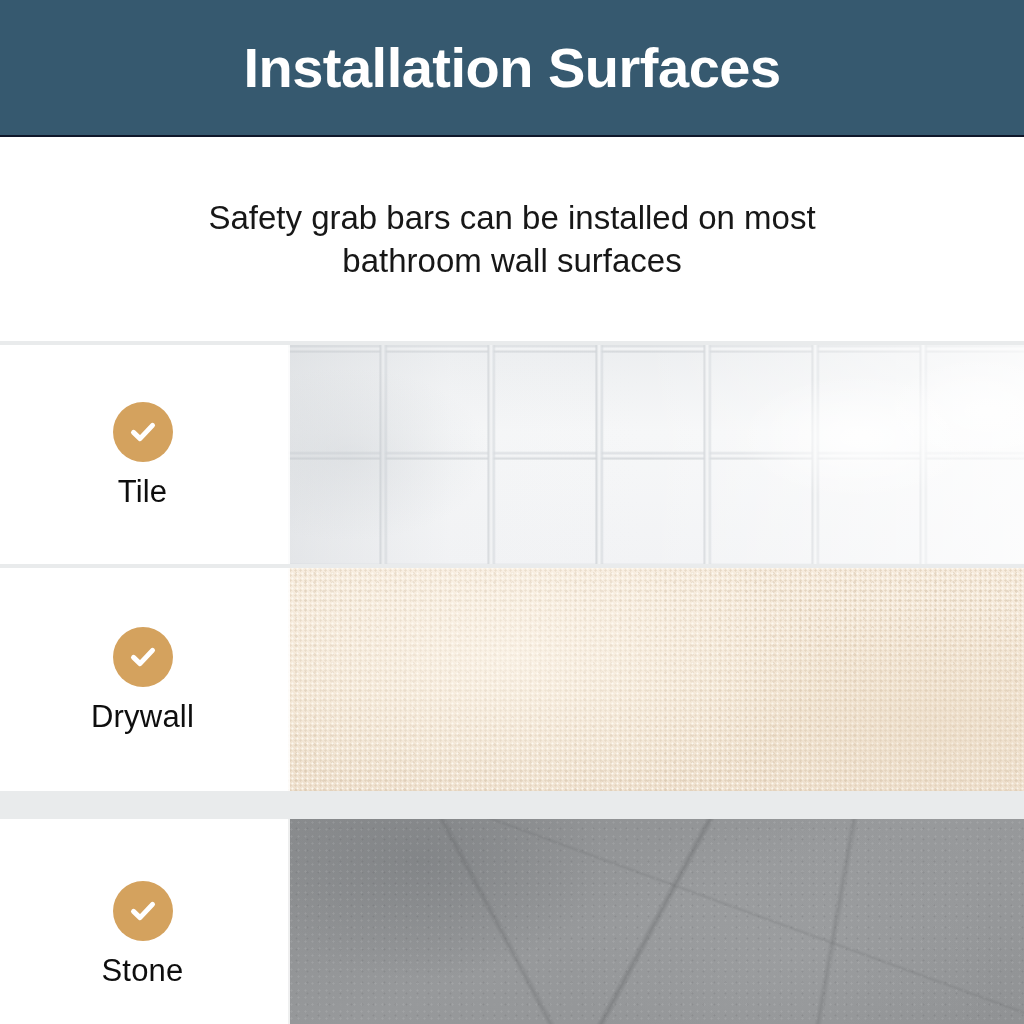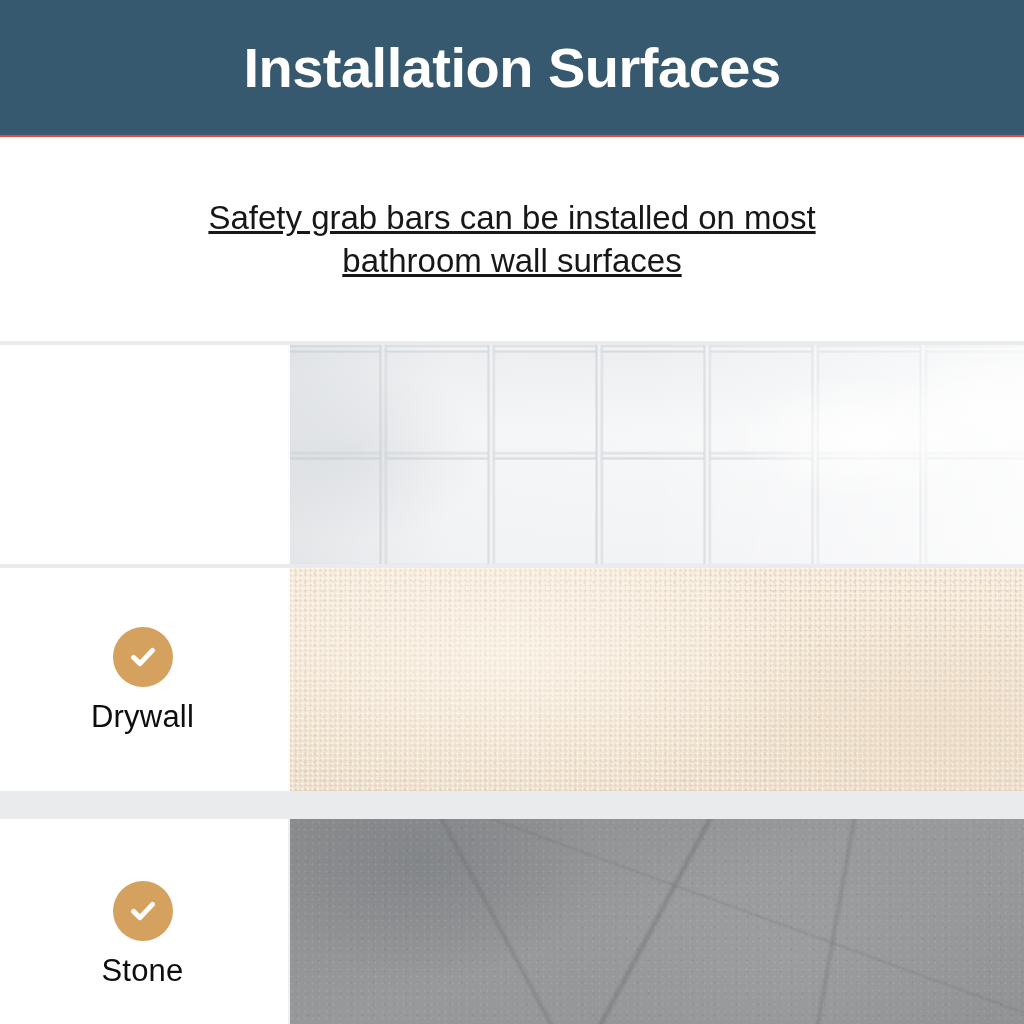--- a/index.html
+++ b/index.html
@@ -23,21 +23,21 @@
 
   
   .header {
     position: absolute;
     left: 0;
     top: 0;
     width: 1024px;
     height: 137px;
     background: #36596f;
     box-sizing: border-box;
-    border-bottom: 2px solid #ef4444;
+    border-bottom: 2px solid #0f172a;
     display: flex;
     align-items: center;
     justify-content: center;
   }
   .header-title {
     color: #ffffff;
     font-size: 56px;
     font-weight: bold;
     letter-spacing: -0.5px;
     line-height: 1;
@@ -57,21 +57,20 @@
     align-items: center;
     justify-content: center;
   }
   .subtitle-text {
     color: #171717;
     font-size: 33px;
     font-weight: normal;
     line-height: 1.30;
     text-align: center;
     max-width: 720px;
-    text-decoration: underline;
   }
 
   
   .rows {
     position: absolute;
     left: 0;
     top: 341px;
     width: 1024px;
     height: 683px;
     background: #e9ebec;
@@ -245,20 +244,28 @@
     <div class="header-title">Installation Surfaces</div>
   </div>
 
   <div class="subtitle-block">
     <div class="subtitle-text">Safety grab bars can be installed on most bathroom wall surfaces</div>
   </div>
 
   <div class="rows">
 
     <div class="row row-1">
+      <div class="label-cell">
+        <div class="badge">
+          <svg width="34" height="34" viewBox="0 0 34 34" aria-hidden="true">
+            <path d="M7.5 17.4 L14 23.6 L26.5 10.4" fill="none" stroke="#ffffff" stroke-width="5" stroke-linecap="round" stroke-linejoin="round"></path>
+          </svg>
+        </div>
+        <div class="surface-label">Tile</div>
+      </div>
       <div class="image-cell">
         <div class="tex-tile"></div>
       </div>
     </div>
 
     <div class="row row-2">
       <div class="label-cell">
         <div class="badge">
           <svg width="34" height="34" viewBox="0 0 34 34" aria-hidden="true">
             <path d="M7.5 17.4 L14 23.6 L26.5 10.4" fill="none" stroke="#ffffff" stroke-width="5" stroke-linecap="round" stroke-linejoin="round"></path>

